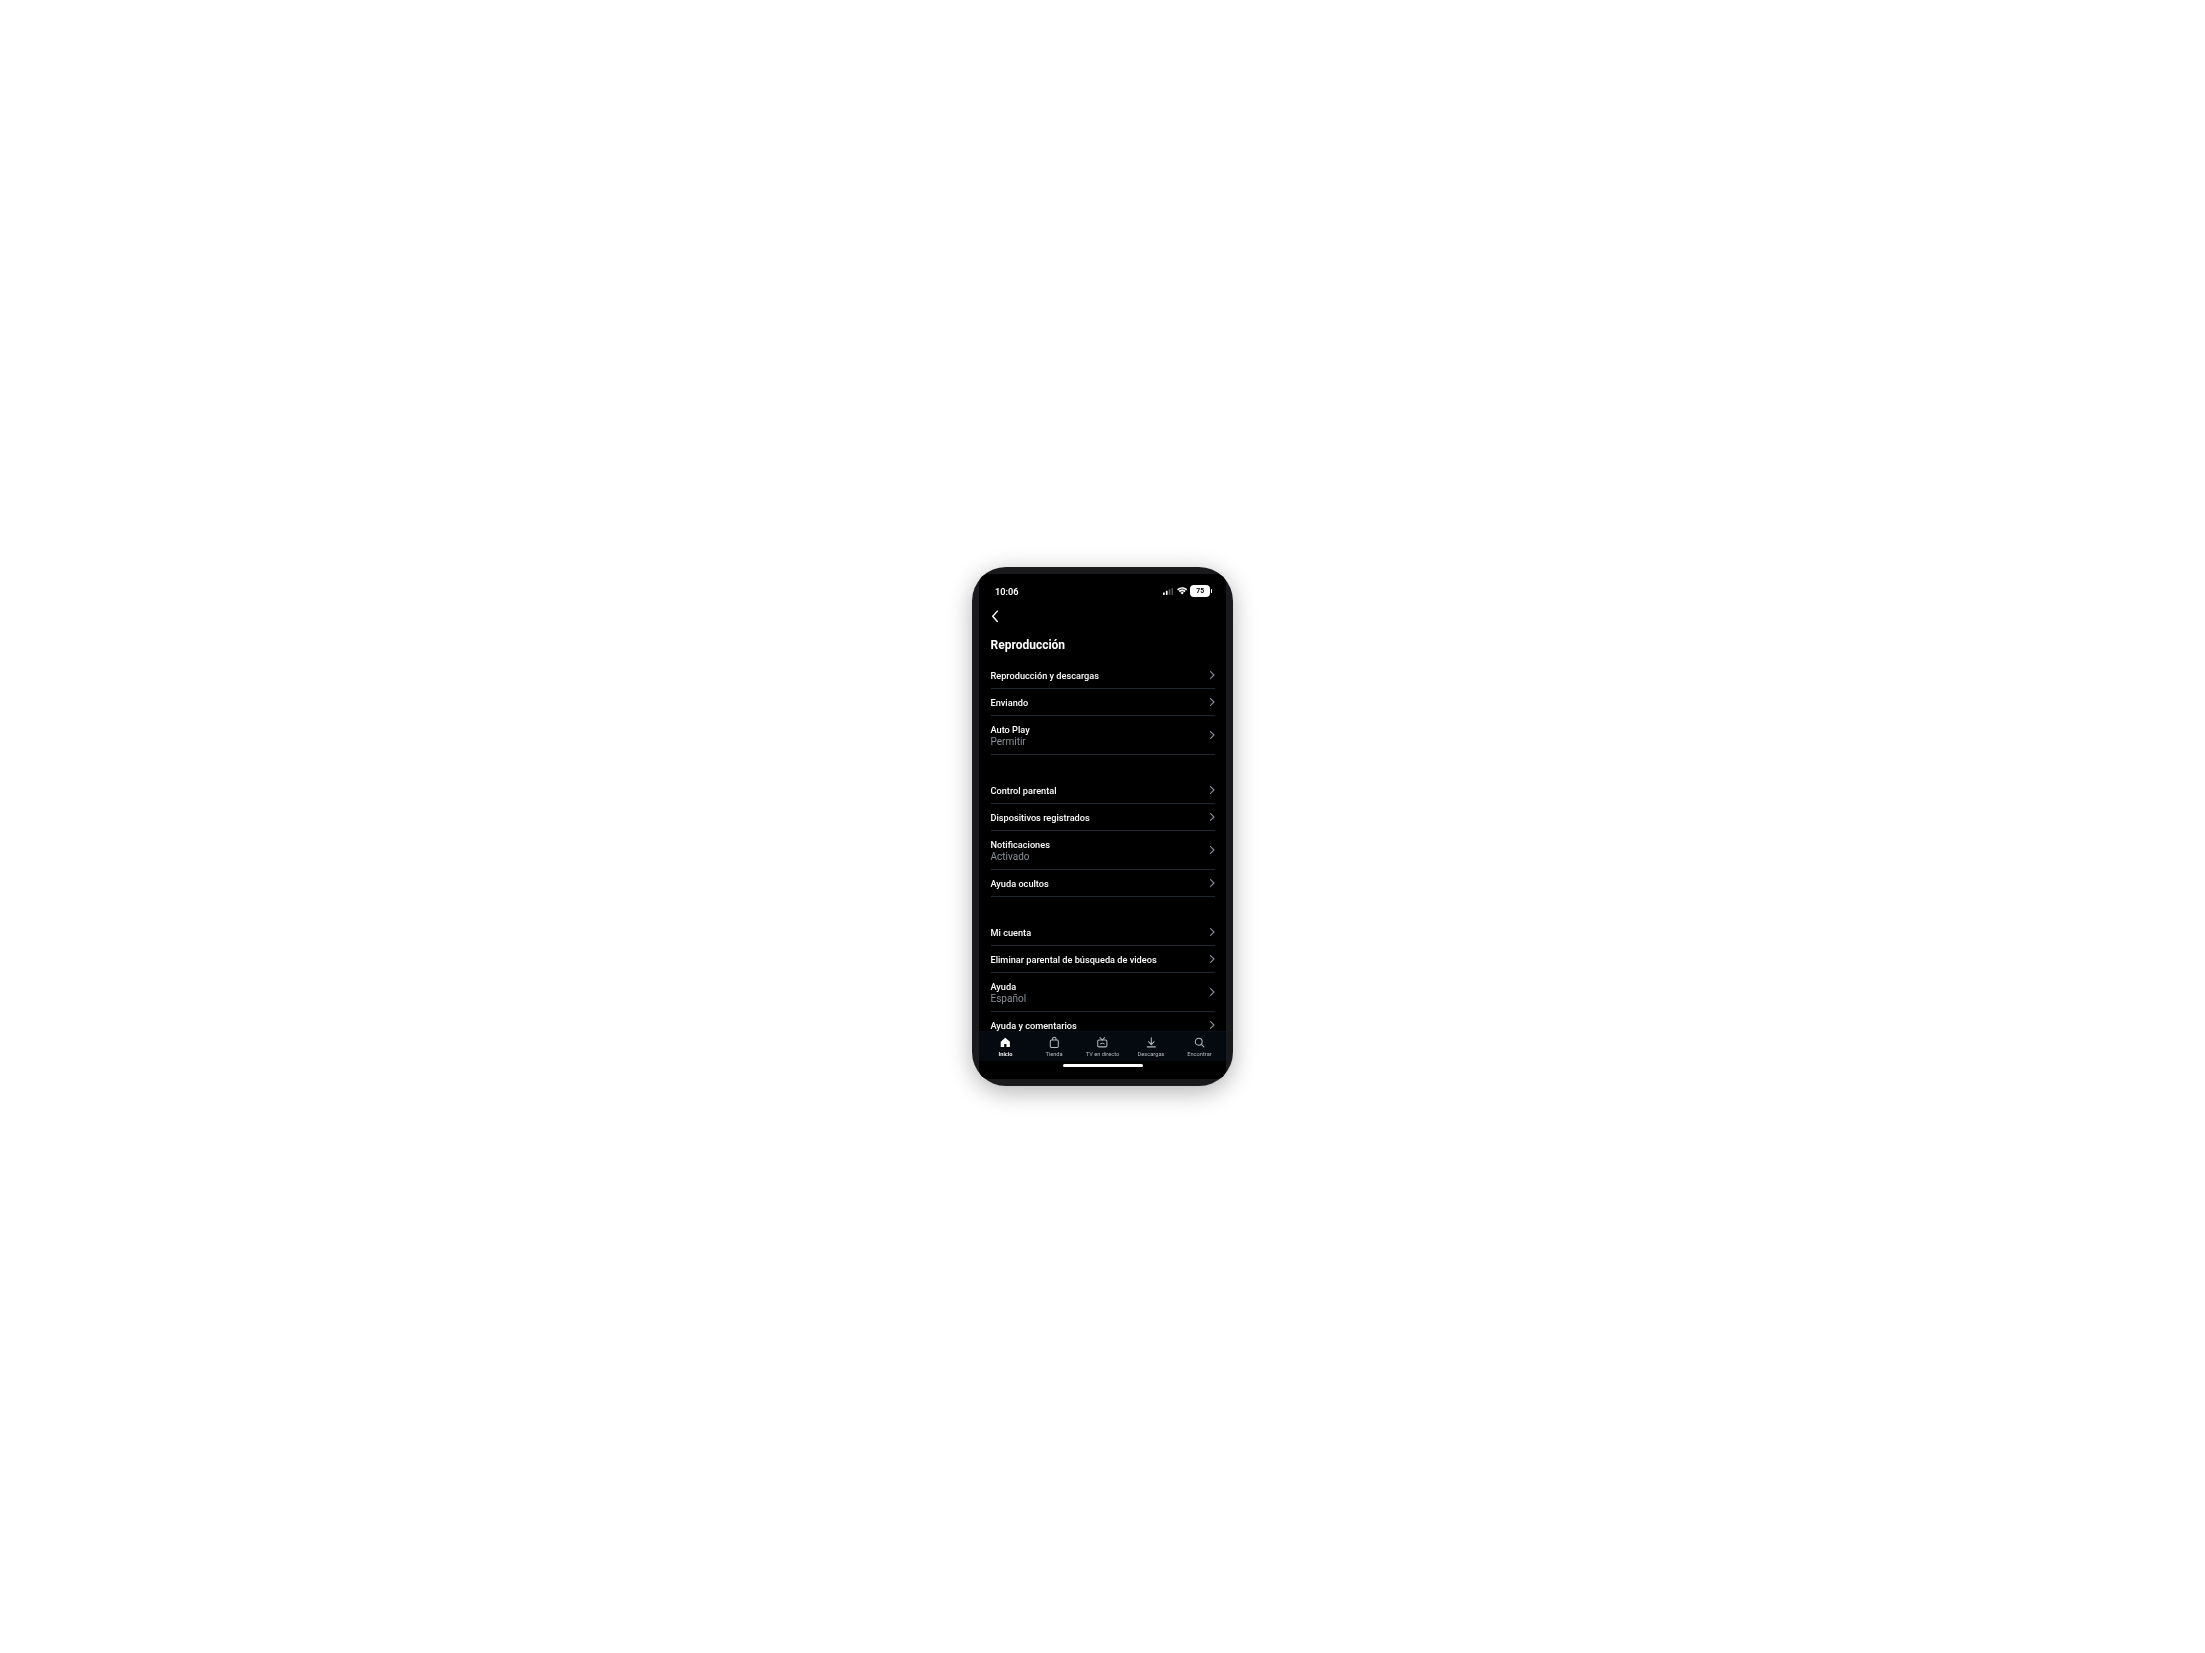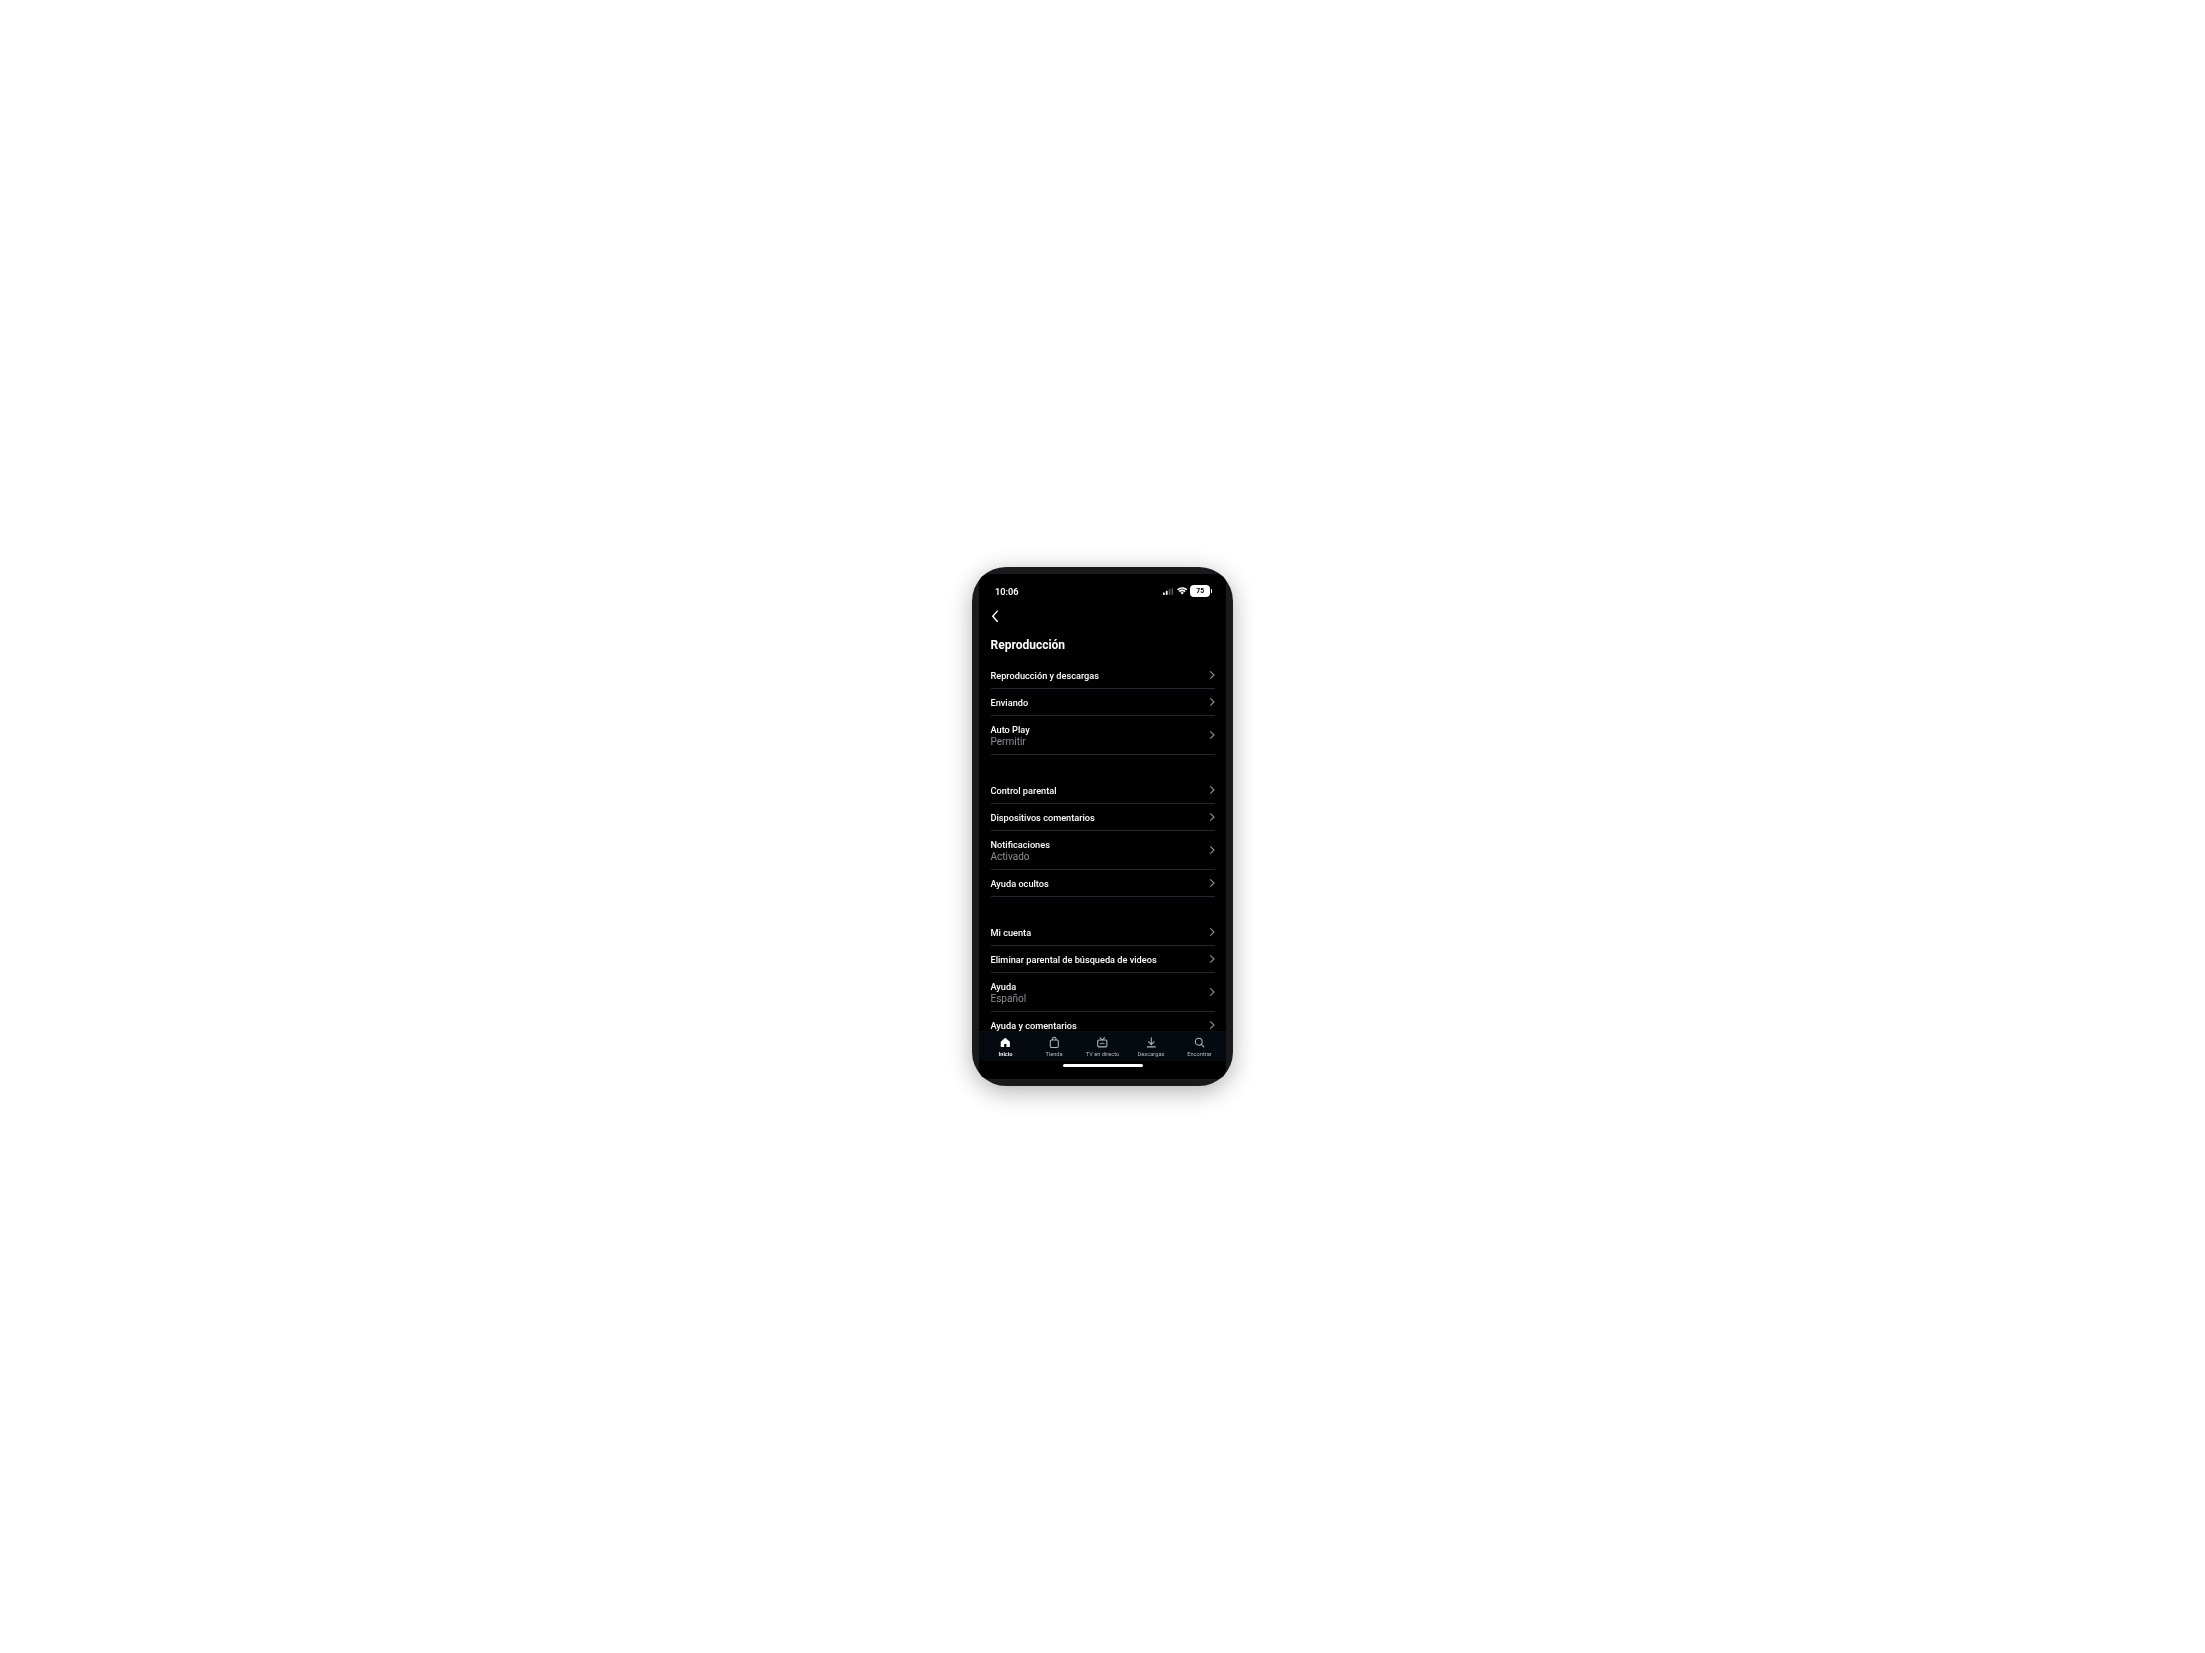--- a/index.html
+++ b/index.html
@@ -291,21 +291,21 @@
             <span class="row-label">Control parental</span>
           </div>
           <span class="chevron">
               <svg width="4.6" height="8" viewBox="0 0 8 14">
                 <path d="M1 1 L7 7 L1 13" stroke="#8a8f96" stroke-width="2" fill="none" stroke-linecap="round"></path>
               </svg>
             </span>
         </div>
         <div class="settings-row">
           <div class="row-text">
-            <span class="row-label">Dispositivos comentarios</span>
+            <span class="row-label">Dispositivos registrados</span>
           </div>
           <span class="chevron">
               <svg width="4.6" height="8" viewBox="0 0 8 14">
                 <path d="M1 1 L7 7 L1 13" stroke="#8a8f96" stroke-width="2" fill="none" stroke-linecap="round"></path>
               </svg>
             </span>
         </div>
         <div class="settings-row">
           <div class="row-text">
             <span class="row-label">Notificaciones</span>

